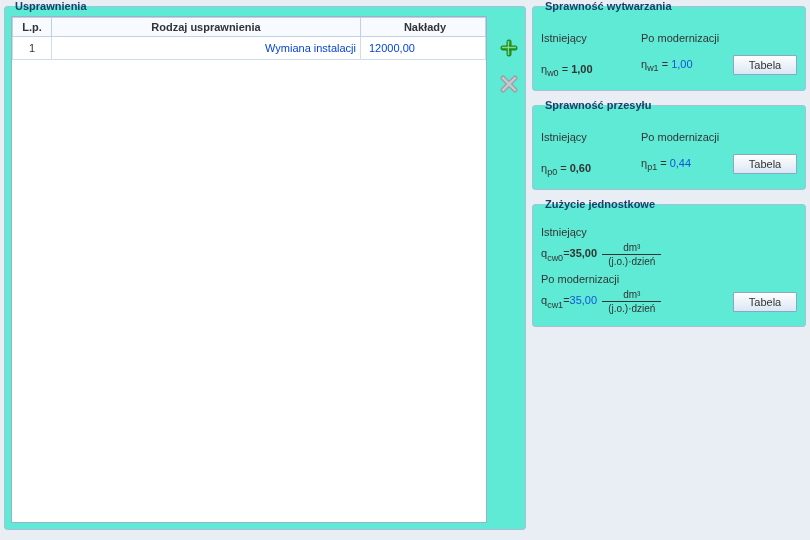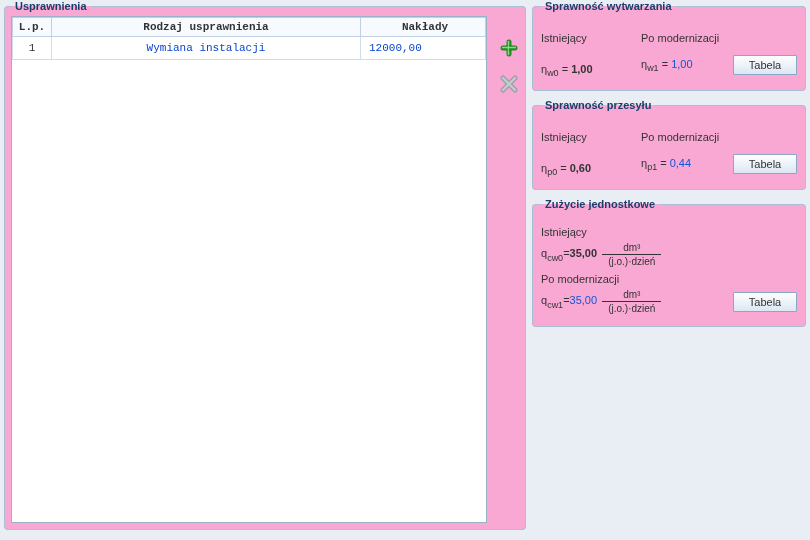--- a/index.html
+++ b/index.html
@@ -21,41 +21,40 @@
   }
   
   .left-wrap {
     width: 538px;
     padding: 0 6px 6px 4px;
     box-sizing: border-box;
   }
   fieldset.panel {
     border: 1px solid #a9bfd6;
     border-radius: 4px;
-    background: #f9a8d4;
+    background: #5eead4;
     margin: 0 0 8px 0;
     padding: 6px 8px 8px 8px;
   }
   fieldset.panel > legend {
     padding: 0 4px;
     color: #1a3e6b;
     font-weight: bold;
     font-size: 11px;
   }
   fieldset.left {
     height: 530px;
     padding: 4px 6px 6px 6px;
     box-sizing: border-box;
     position: relative;
   }
   .left-inner {
     display: flex;
     gap: 12px;
     height: 100%;
-    font-family: Liberation Mono, monospace;
   }
   .grid-area {
     flex: 1 1 auto;
     background: #fff;
     border: 1px solid #9ab1cc;
     box-sizing: border-box;
     height: 100%;
   }
   table.grid {
     width: 100%;
@@ -71,21 +70,21 @@
     text-align: center;
     color: #333;
   }
   table.grid tbody td {
     border: 1px solid #d0dceb;
     padding: 3px 4px;
     height: 16px;
     color: #0645d1;
   }
   .col-lp { width: 30px; text-align: center; color:#333 !important;}
-  .col-rodzaj { width: 300px; text-align: center; }
+  .col-rodzaj { width: 300px; text-align: right; }
   .col-naklady { width: auto; text-align: left; padding-left:8px !important;margin-left:21px;}
   
   .side-btns {
     width: 22px;
     display: flex;
     flex-direction: column;
     align-items: center;
     gap: 16px;
     padding-top: 22px;
   }

